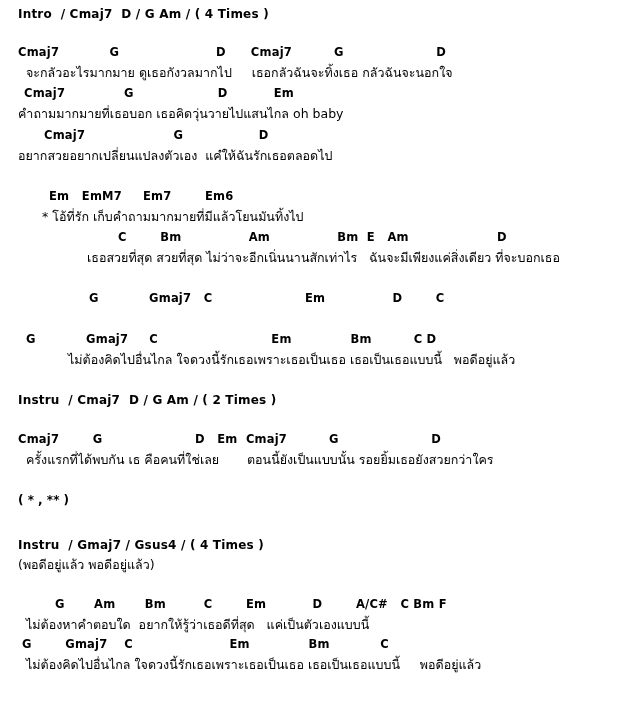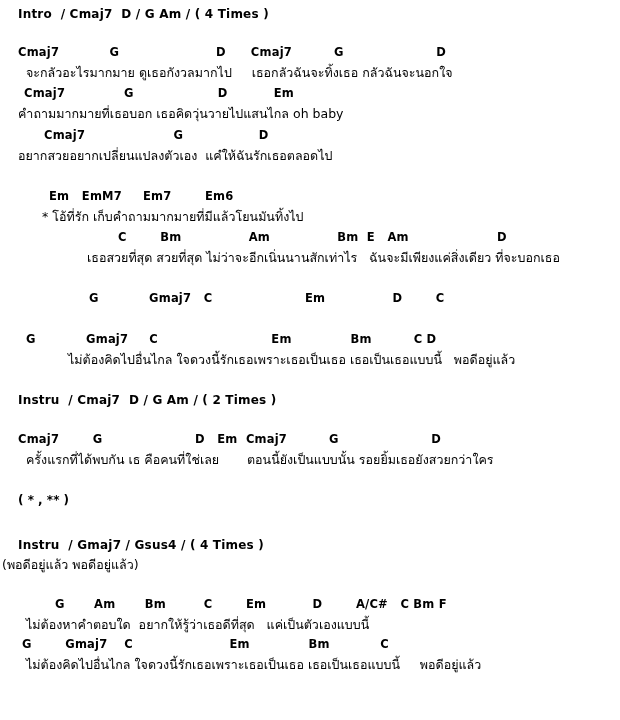--- a/index.html
+++ b/index.html
@@ -68,19 +68,19 @@
     <div class="ln chords" style="left: 78px; top: 232px; margin-left: 40px;">C        Bm                Am                Bm  E   Am                     D</div>
     <div class="ln lyric" style="left: 42px; top: 252px; margin-left: 45px;">เธอสวยที่สุด สวยที่สุด ไม่ว่าจะอีกเนิ่นนานสักเท่าไร   ฉันจะมีเพียงแค่สิ่งเดียว ที่จะบอกเธอ</div>
     <div class="ln chords" style="left: 89px; top: 293px;">G            Gmaj7   C                      Em                D        C</div>
     <div class="ln chords" style="left: 26px; top: 334px;">G            Gmaj7     C                           Em              Bm          C D</div>
     <div class="ln lyric" style="left: 68px; top: 354px;">ไม่ต้องคิดไปอื่นไกล ใจดวงนี้รักเธอเพราะเธอเป็นเธอ เธอเป็นเธอแบบนี้   พอดีอยู่แล้ว</div>
     <div class="ln section" style="left: 18px; top: 394px;">Instru  / Cmaj7  D / G Am / ( 2 Times )</div>
     <div class="ln chords" style="left: 18px; top: 434px;">Cmaj7        G                      D   Em  Cmaj7          G                      D</div>
     <div class="ln lyric" style="left: 26px; top: 454px;">ครั้งแรกที่ได้พบกัน เธ คือคนที่ใช่เลย       ตอนนี้ยังเป็นแบบนั้น รอยยิ้มเธอยังสวยกว่าใคร</div>
     <div class="ln repeat" style="left: 18px; top: 494px;">( * , ** )</div>
     <div class="ln section" style="left: 18px; top: 539px;">Instru  / Gmaj7 / Gsus4 / ( 4 Times )</div>
-    <div class="ln lyric" style="left: 2px; top: 559px;">(พอดีอยู่แล้ว พอดีอยู่แล้ว)</div>
+    <div class="ln lyric" style="left: 18px; top: 559px;">(พอดีอยู่แล้ว พอดีอยู่แล้ว)</div>
     <div class="ln chords" style="left: 22px; top: 599px; margin-left: 33px;">G       Am       Bm         C        Em           D        A/C#   C Bm F</div>
     <div class="ln lyric" style="left: 26px; top: 619px;">ไม่ต้องหาคำตอบใด  อยากให้รู้ว่าเธอดีที่สุด   แค่เป็นตัวเองแบบนี้</div>
     <div class="ln chords" style="left: 22px; top: 639px;">G        Gmaj7    C                       Em              Bm            C</div>
     <div class="ln lyric" style="left: 26px; top: 659px;">ไม่ต้องคิดไปอื่นไกล ใจดวงนี้รักเธอเพราะเธอเป็นเธอ เธอเป็นเธอแบบนี้     พอดีอยู่แล้ว</div>
     <div class="ln section" style="left: 18px; top: 720px;">Outro  / Cmaj7  D / G Am / Cmaj7  D / G /</div>
   </div>
 
 </body></html>

